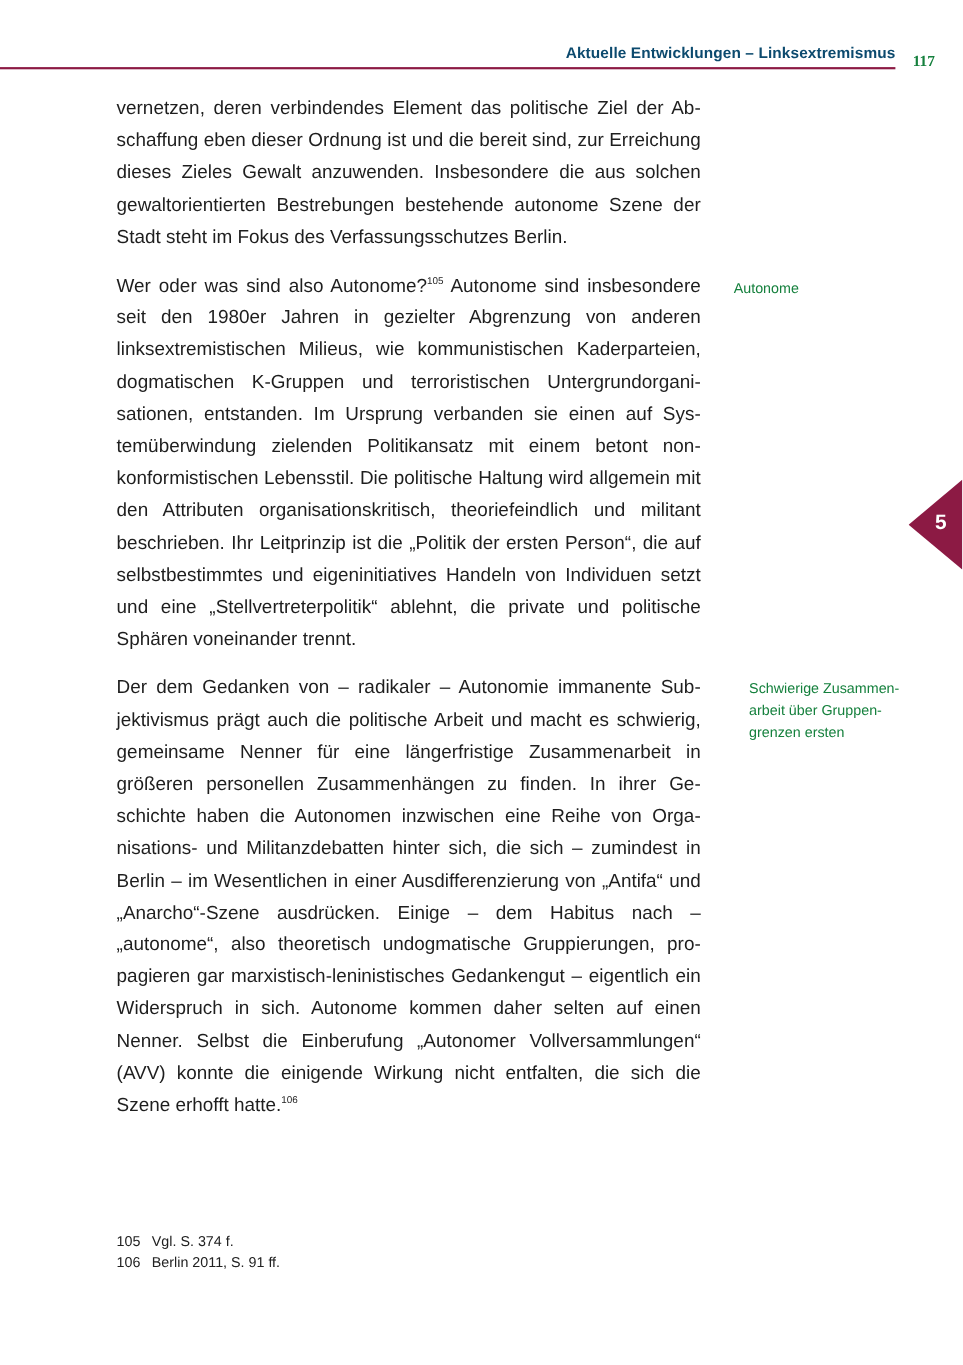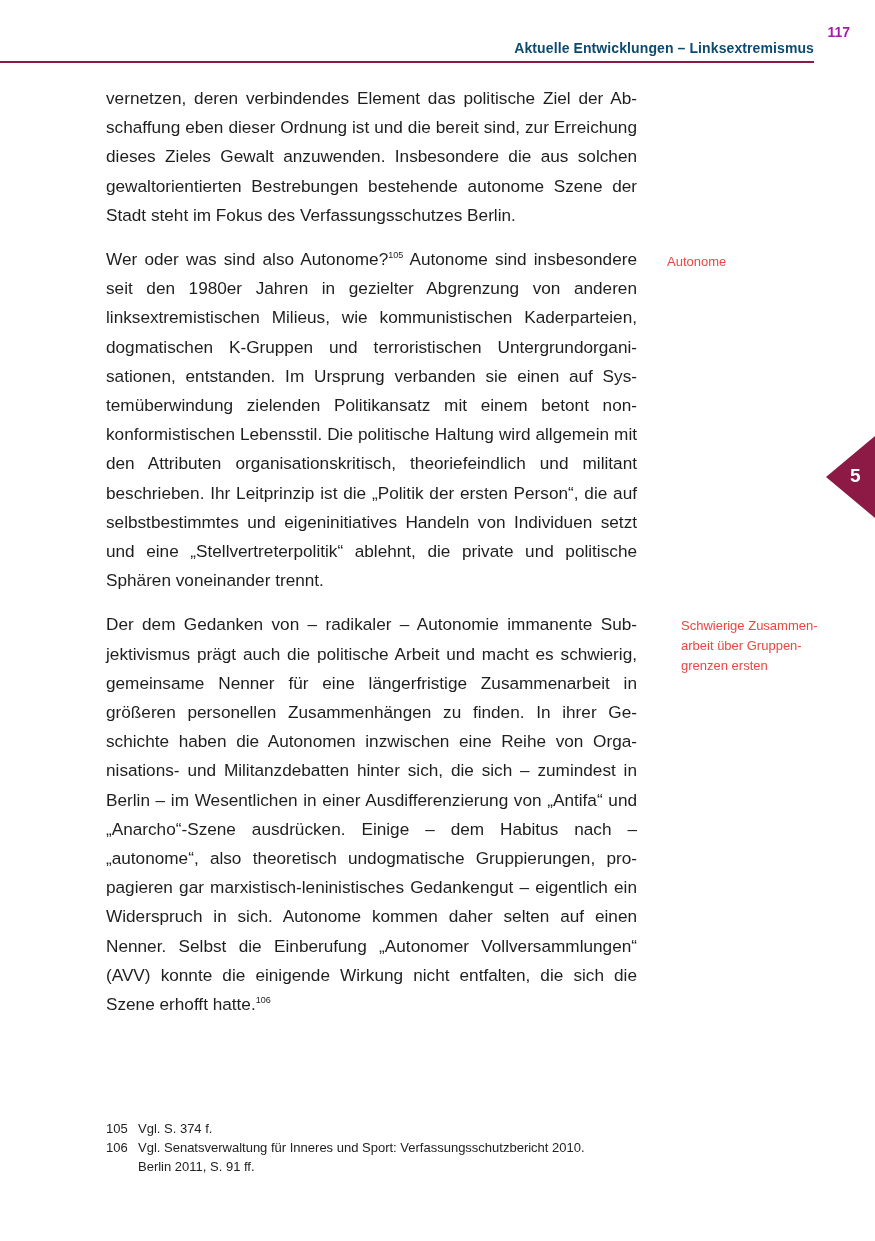--- a/index.html
+++ b/index.html
@@ -7,37 +7,37 @@
     width: 875px; height: 1241px; position: relative; overflow: hidden;
     font-family: "Liberation Sans", "DejaVu Sans", sans-serif;
     color: #1e1e1e;
   }
   .header-title {
     position: absolute; right: 61px; top: 40px;
     font-size: 14px; font-weight: bold; color: #0c4a6e;
     letter-spacing: 0.1px; white-space: nowrap;
   }
   .page-number {
-    position: absolute; right: 25px; top: 24px;
-    font-size: 14px; font-weight: bold; color: #a21caf;
+    position: absolute; right: 25px; top: 49px;
+    font-size: 14px; font-weight: bold; color: #15803d; font-family: Liberation Serif, serif;
   }
   .header-rule {
     position: absolute; left: 0; top: 61px; width: 814px; height: 2px;
     background: #8c1a44;
   }
   .main-col {
     position: absolute; left: 106px; top: 84px; width: 531px;
     font-size: 17.2px; line-height: 29.2px;
     text-align: justify; hyphens: manual;
   }
   .main-col p { margin: 0 0 15px 0; }
   .main-col sup { font-size: 9px; line-height: 0; vertical-align: 7px; }
   .margin-note {
     position: absolute; left: 667px; width: 160px;
-    font-size: 13px; line-height: 20px; color: #ef4444;
+    font-size: 13px; line-height: 20px; color: #15803d;
   }
   .chapter-tab {
     position: absolute; left: 826px; top: 436px; width: 49px; height: 82px;
   }
   .chapter-tab svg { position: absolute; left: 0; top: 0; }
   .chapter-num {
     position: absolute; left: 24px; top: 29px;
     color: #ffffff; font-weight: bold; font-size: 19px;
   }
   .footnotes {
@@ -81,17 +81,16 @@
 </div>
 
 <div class="footnotes">
   <div class="fn">
     <span class="fn-num">105</span>
     <span class="fn-text">Vgl. S. 374 f.</span>
   </div>
   <div class="fn">
     <span class="fn-num">106</span>
     <span class="fn-text">
-      <span style="display:block">Vgl. Senatsverwaltung für Inneres und Sport: Verfassungsschutzbericht 2010.</span>
       <span style="display:block">Berlin 2011, S. 91 ff.</span>
     </span>
   </div>
 </div>
 
 </body></html>

